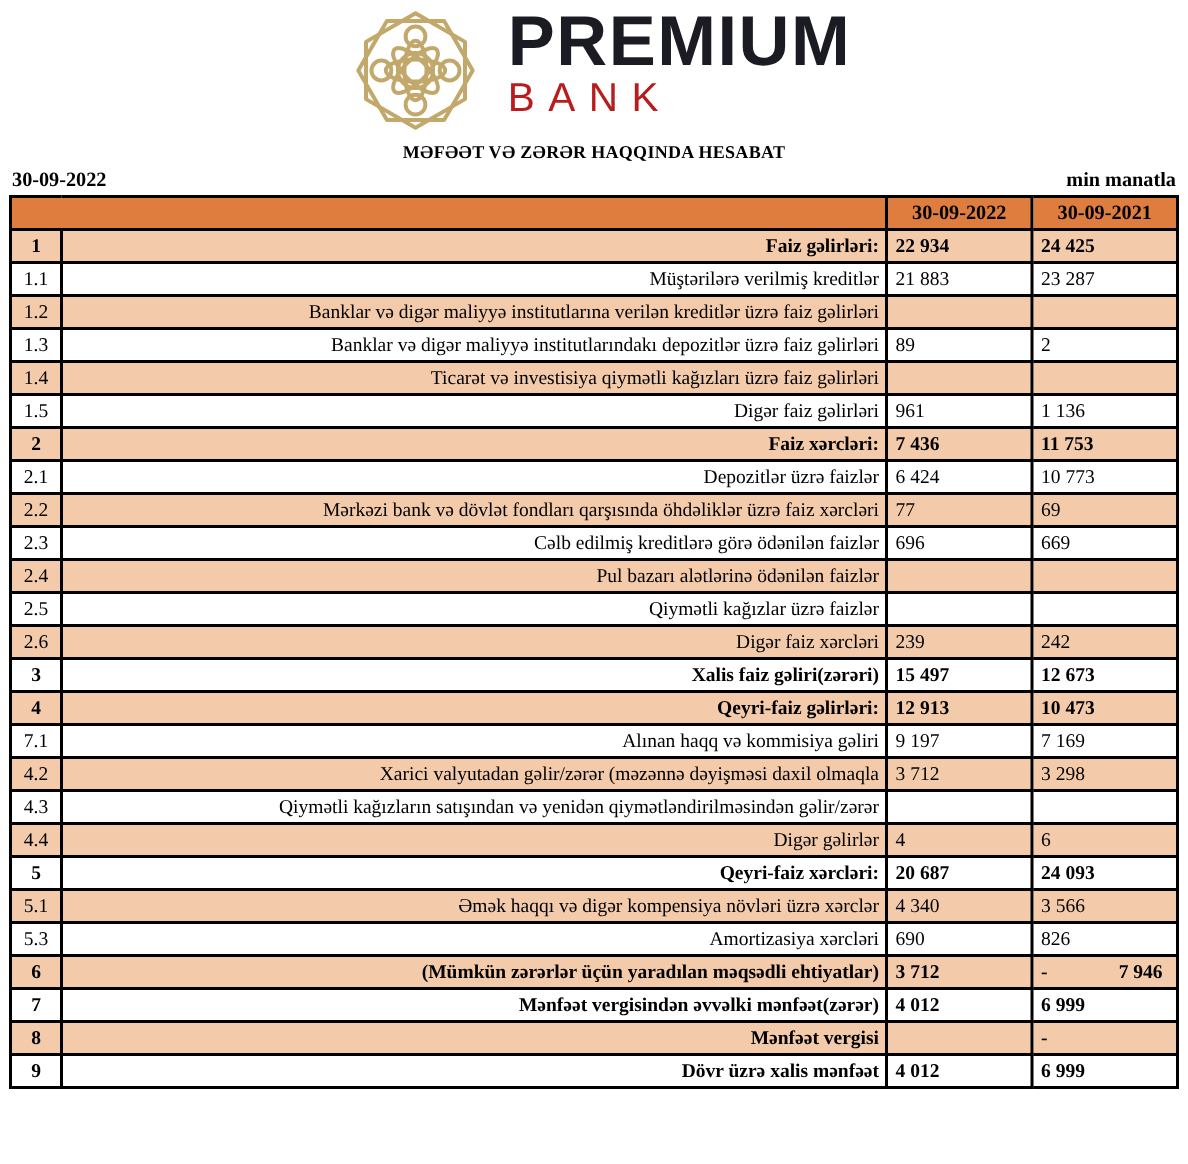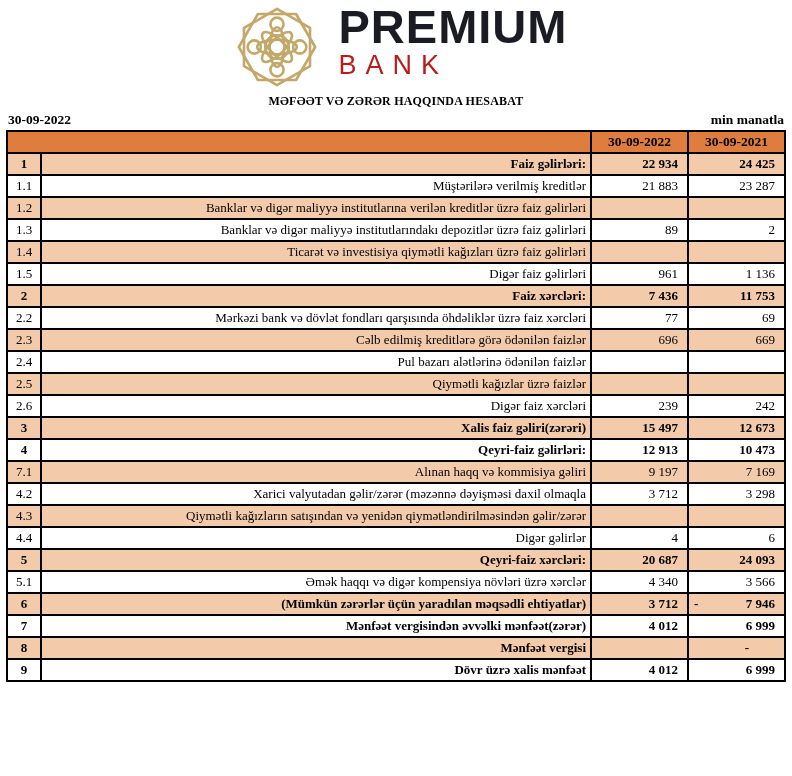--- a/index.html
+++ b/index.html
@@ -30,21 +30,21 @@
   
   table.pnl{border-collapse:collapse;table-layout:fixed;width:778px;margin:0 auto;font-size:13px;}
   .pnl th,.pnl td{border:2px solid #000;padding:1px 4px;line-height:18px;overflow:hidden;white-space:nowrap;}
   .pnl thead th{background:var(--hdr,#DE7D3E);text-align:center;font-size:13.5px;font-weight:bold;}
   .pnl tbody tr:nth-child(odd){background:var(--peach,#F3CBAB);}
   .pnl tbody tr:nth-child(even){background:#ffffff;}
   tr.section{font-weight:bold;}
   td.c-num{text-align:center;padding:1px 2px;}
   td.c-label{text-align:right;}
   td.c-val{padding:1px 0;}
-  .valwrap{display:flex;justify-content:flex-end;padding:0 9px 0 5px;}
+  .valwrap{display:flex;padding:0 9px 0 5px;}
   .valwrap .sign{margin-right:auto;}
   .valwrap .dash{padding-right:26px;}
 </style>
 </head>
 <body style="--hdr: #DE7D3E; --peach: #F3CBAB;">
 
 <div class="page">
 
   <header class="logo-row">
     <span class="emblem">
@@ -184,20 +184,34 @@
               <span class="val">7 436</span>
             </div>
           </td>
           <td class="c-val">
             <div class="valwrap">
               <span class="val">11 753</span>
             </div>
           </td>
         </tr>
         <tr class="sub">
+          <td class="c-num">2.1</td>
+          <td class="c-label">Depozitlər üzrə faizlər</td>
+          <td class="c-val">
+            <div class="valwrap">
+              <span class="val">6 424</span>
+            </div>
+          </td>
+          <td class="c-val">
+            <div class="valwrap">
+              <span class="val">10 773</span>
+            </div>
+          </td>
+        </tr>
+        <tr class="sub">
           <td class="c-num">2.2</td>
           <td class="c-label">Mərkəzi bank və dövlət fondları qarşısında öhdəliklər üzrə faiz xərcləri</td>
           <td class="c-val">
             <div class="valwrap">
               <span class="val">77</span>
             </div>
           </td>
           <td class="c-val">
             <div class="valwrap">
               <span class="val">69</span>
@@ -365,20 +379,34 @@
             <div class="valwrap">
               <span class="val">4 340</span>
             </div>
           </td>
           <td class="c-val">
             <div class="valwrap">
               <span class="val">3 566</span>
             </div>
           </td>
         </tr>
+        <tr class="sub">
+          <td class="c-num">5.3</td>
+          <td class="c-label">Amortizasiya xərcləri</td>
+          <td class="c-val">
+            <div class="valwrap">
+              <span class="val">690</span>
+            </div>
+          </td>
+          <td class="c-val">
+            <div class="valwrap">
+              <span class="val">826</span>
+            </div>
+          </td>
+        </tr>
         <tr class="section">
           <td class="c-num">6</td>
           <td class="c-label">(Mümkün zərərlər üçün yaradılan məqsədli ehtiyatlar)</td>
           <td class="c-val">
             <div class="valwrap">
               <span class="val">3 712</span>
             </div>
           </td>
           <td class="c-val">
             <div class="valwrap">

